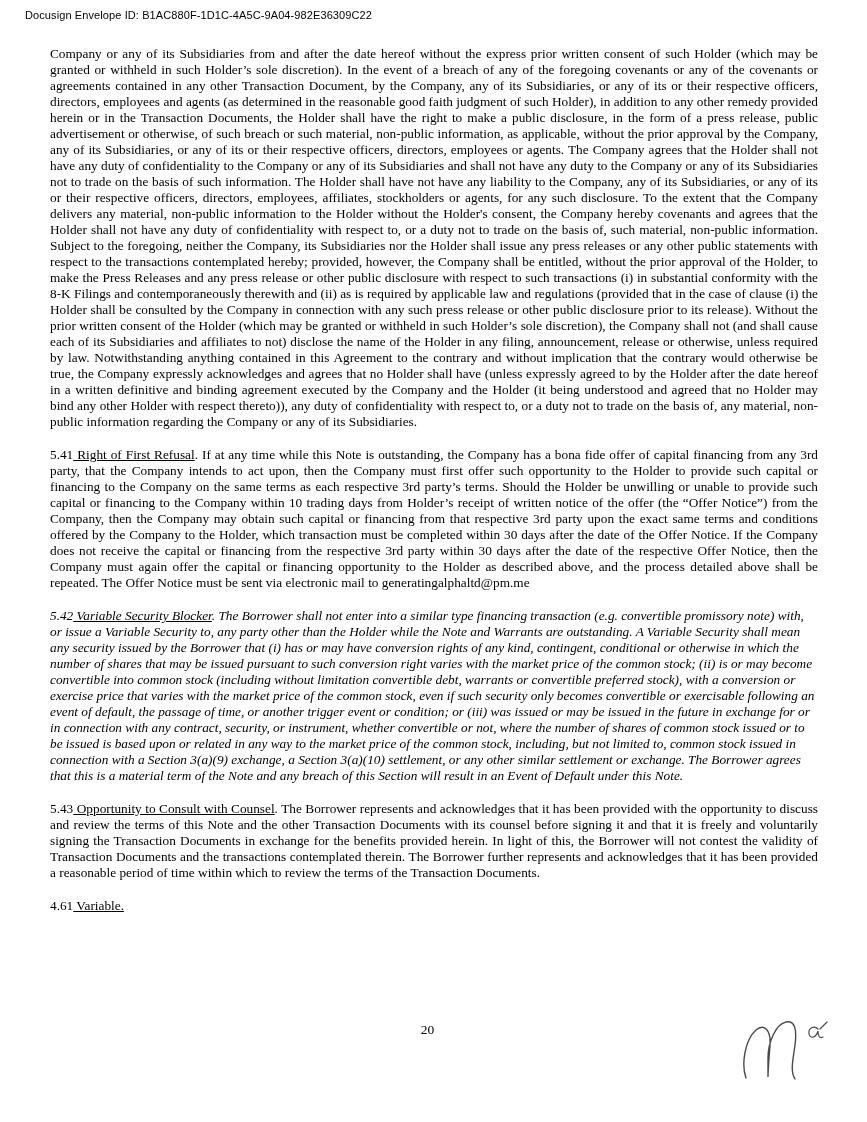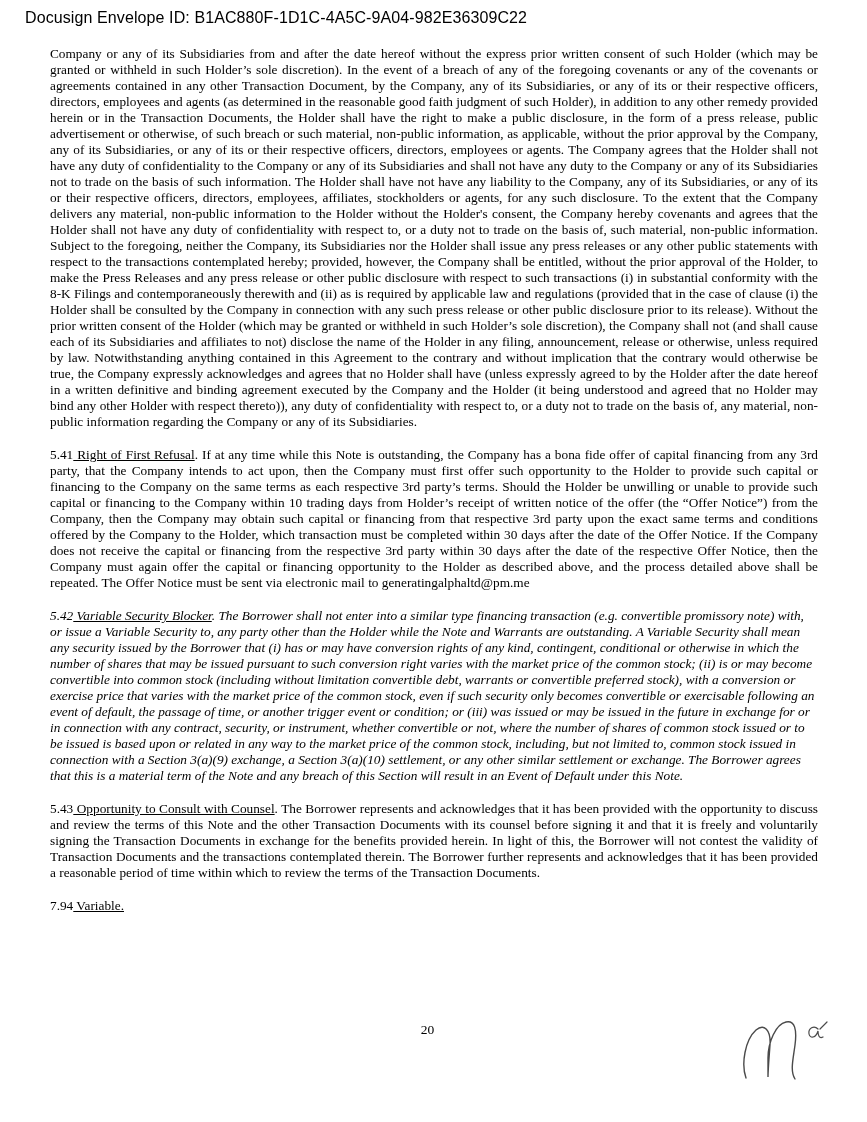--- a/index.html
+++ b/index.html
@@ -12,21 +12,21 @@
     width: 867px;
     height: 1122px;
     background: #ffffff;
     overflow: hidden;
   }
   #envelope-header {
     position: absolute;
     left: 25px;
     top: 9px;
     font-family: "Liberation Sans", sans-serif;
-    font-size: 16px;
+    font-size: 11px;
     color: #000000;
     letter-spacing: 0.1px;
   }
   #content {
     position: absolute;
     left: 50px;
     top: 46px;
     width: 768px;
     font-family: "Liberation Serif", serif;
     font-size: 13.3px;
@@ -73,21 +73,21 @@
   <div id="content">
 
     <p>Company or any of its Subsidiaries from and after the date hereof without the express prior written consent of such Holder (which may be granted or withheld in such Holder’s sole discretion). In the event of a breach of any of the foregoing covenants or any of the covenants or agreements contained in any other Transaction Document, by the Company, any of its Subsidiaries, or any of its or their respective officers, directors, employees and agents (as determined in the reasonable good faith judgment of such Holder), in addition to any other remedy provided herein or in the Transaction Documents, the Holder shall have the right to make a public disclosure, in the form of a press release, public advertisement or otherwise, of such breach or such material, non-public information, as applicable, without the prior approval by the Company, any of its Subsidiaries, or any of its or their respective officers, directors, employees or agents. The Company agrees that the Holder shall not have any duty of confidentiality to the Company or any of its Subsidiaries and shall not have any duty to the Company or any of its Subsidiaries not to trade on the basis of such information. The Holder shall have not have any liability to the Company, any of its Subsidiaries, or any of its or their respective officers, directors, employees, affiliates, stockholders or agents, for any such disclosure. To the extent that the Company delivers any material, non-public information to the Holder without the Holder's consent, the Company hereby covenants and agrees that the Holder shall not have any duty of confidentiality with respect to, or a duty not to trade on the basis of, such material, non-public information. Subject to the foregoing, neither the Company, its Subsidiaries nor the Holder shall issue any press releases or any other public statements with respect to the transactions contemplated hereby; provided, however, the Company shall be entitled, without the prior approval of the Holder, to make the Press Releases and any press release or other public disclosure with respect to such transactions (i) in substantial conformity with the 8-K Filings and contemporaneously therewith and (ii) as is required by applicable law and regulations (provided that in the case of clause (i) the Holder shall be consulted by the Company in connection with any such press release or other public disclosure prior to its release). Without the prior written consent of the Holder (which may be granted or withheld in such Holder’s sole discretion), the Company shall not (and shall cause each of its Subsidiaries and affiliates to not) disclose the name of the Holder in any filing, announcement, release or otherwise, unless required by law. Notwithstanding anything contained in this Agreement to the contrary and without implication that the contrary would otherwise be true, the Company expressly acknowledges and agrees that no Holder shall have (unless expressly agreed to by the Holder after the date hereof in a written definitive and binding agreement executed by the Company and the Holder (it being understood and agreed that no Holder may bind any other Holder with respect thereto)), any duty of confidentiality with respect to, or a duty not to trade on the basis of, any material, non-public information regarding the Company or any of its Subsidiaries.</p>
 
     <p><span>5.41</span><span class="u"> Right of First Refusal</span><span>.  If at any time while this Note is outstanding, the Company has a bona fide offer of capital financing from any 3rd party, that the Company intends to act upon, then the Company must first offer such opportunity to the Holder to provide such capital or financing to the Company on the same terms as each respective 3rd party’s terms. Should the Holder be unwilling or unable to provide such capital or financing to the Company within 10 trading days from Holder’s receipt of written notice of the offer (the “Offer Notice”) from the Company, then the Company may obtain such capital or financing from that respective 3rd party upon the exact same terms and conditions offered by the Company to the Holder, which transaction must be completed within 30 days after the date of the Offer Notice.  If the Company does not receive the capital or financing from the respective 3rd party within 30 days after the date of the respective Offer Notice, then the Company must again offer the capital or financing opportunity to the Holder as described above, and the process detailed above shall be repeated. The Offer Notice must be sent via electronic mail to generatingalphaltd@pm.me</span></p>
 
     <p class="ragged"><span>5.42</span><span class="u"> Variable Security Blocker</span><span>. The Borrower shall not enter into a similar type financing transaction (e.g. convertible promissory note) with, or issue a Variable Security to, any party other than the Holder while the Note and Warrants are outstanding.  A Variable Security shall mean any security issued by the Borrower that (i) has or may have conversion rights of any kind, contingent, conditional or otherwise in which the number of shares that may be issued pursuant to such conversion right varies with the market price of the common stock; (ii) is or may become convertible into common stock (including without limitation convertible debt, warrants or convertible preferred stock), with a conversion or exercise price that varies with the market price of the common stock, even if such security only becomes convertible or exercisable following an event of default, the passage of time, or another trigger event or condition; or (iii) was issued or may be issued in the future in exchange for or in connection with any contract, security, or instrument, whether convertible or not, where the number of shares of common stock issued or to be issued is based upon or related in any way to the market price of the common stock, including, but not limited to, common stock issued in connection with a Section 3(a)(9) exchange, a Section 3(a)(10) settlement, or any other similar settlement or exchange.  The Borrower agrees that this is a material term of the Note and any breach of this Section will result in an Event of Default under this Note.</span></p>
 
     <p><span>5.43</span><span class="u"> Opportunity to Consult with Counsel</span><span>. The Borrower represents and acknowledges that it has been provided with the opportunity to discuss and review the terms of this Note and the other Transaction Documents with its counsel before signing it and that it is freely and voluntarily signing the Transaction Documents in exchange for the benefits provided herein. In light of this, the Borrower will not contest the validity of Transaction Documents and the transactions contemplated therein. The Borrower further represents and acknowledges that it has been provided a reasonable period of time within which to review the terms of the Transaction Documents.</span></p>
 
-    <p><span>7.94</span><span class="u"> Variable.</span><span></span></p>
+    <p><span>4.61</span><span class="u"> Variable.</span><span></span></p>
 
   </div>
 
   <div id="page-number">20</div>
 
   <svg id="initials" viewBox="0 0 120 92" fill="none" xmlns="http://www.w3.org/2000/svg">
     <path d="M 18,62 C 13,48 17,24 28,14 C 36,7 43,14 42,29 C 41,42 40,54 40,61 L 40,42 C 40,26 48,8 58,6 C 67,4 69,14 67,29 C 65,44 62,55 67,63" stroke="#4a4a4a" stroke-width="1.4" stroke-linecap="round" fill="none"></path>
     <path d="M 90,13 C 86,9 80,12 81,18 C 82,23 88,22 90,15 C 90,19 91,23 95,21" stroke="#4a4a4a" stroke-width="1.2" stroke-linecap="round" fill="none"></path>
     <path d="M 99,6 L 92,13" stroke="#4a4a4a" stroke-width="1.2" stroke-linecap="round" fill="none"></path>
   </svg>

